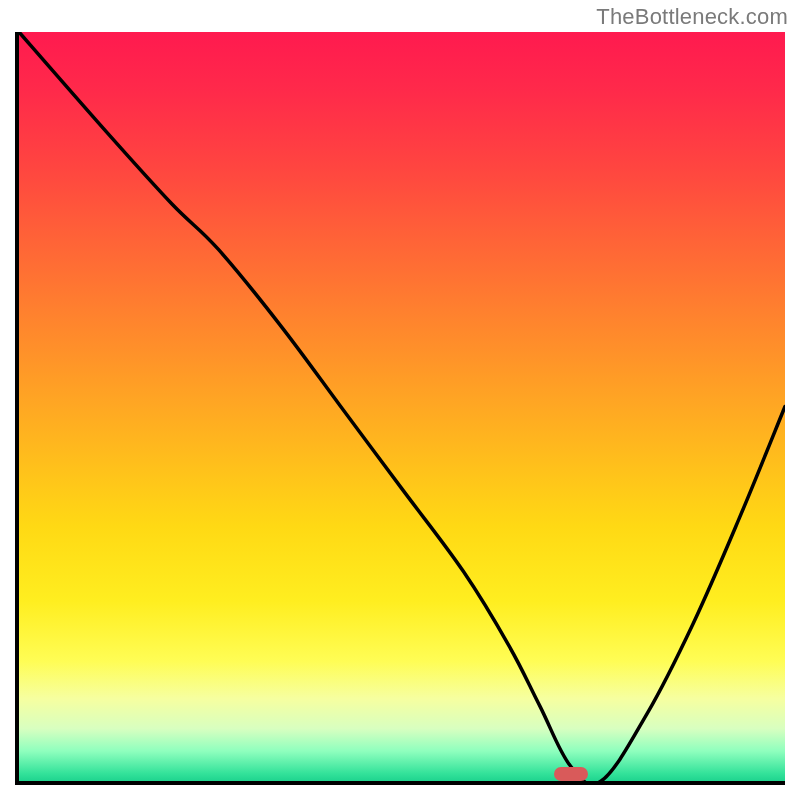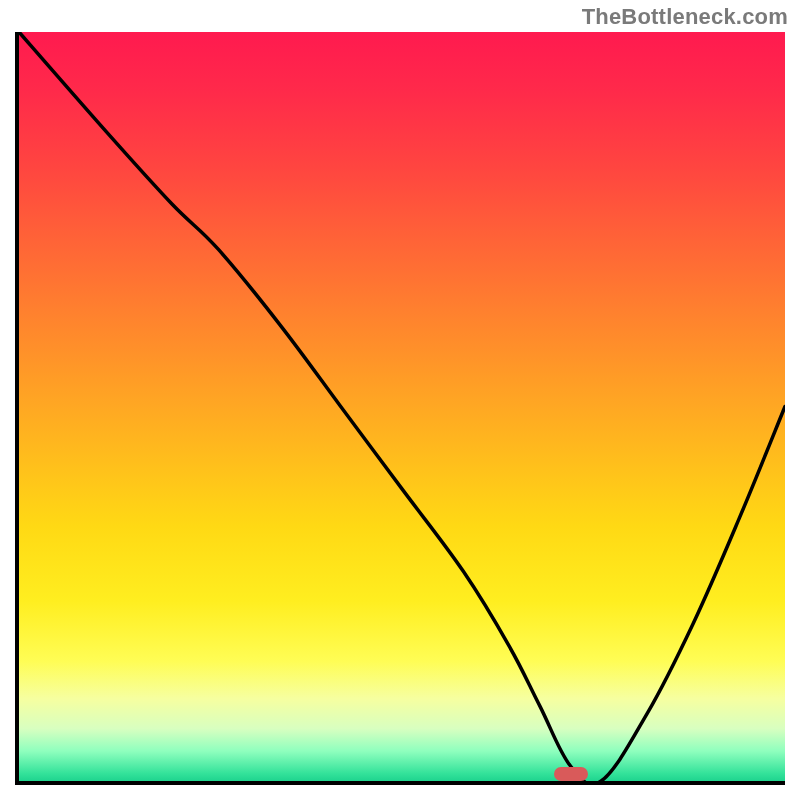--- a/index.html
+++ b/index.html
@@ -10,21 +10,21 @@
     position: relative;
     font-family: Arial, Helvetica, sans-serif;
     background: #fff;
   }
   .watermark {
     position: absolute;
     top: 4px;
     right: 12px;
     color: #7a7a7a;
     font-size: 22px;
-    font-weight: 700;
+    font-weight: 400;
     letter-spacing: 0.2px;
     z-index: 3;
   }
   .plot-frame {
     position: absolute;
     left: 15px;
     top: 32px;
     width: 770px;
     height: 753px;
     border-left: 4px solid #000;

